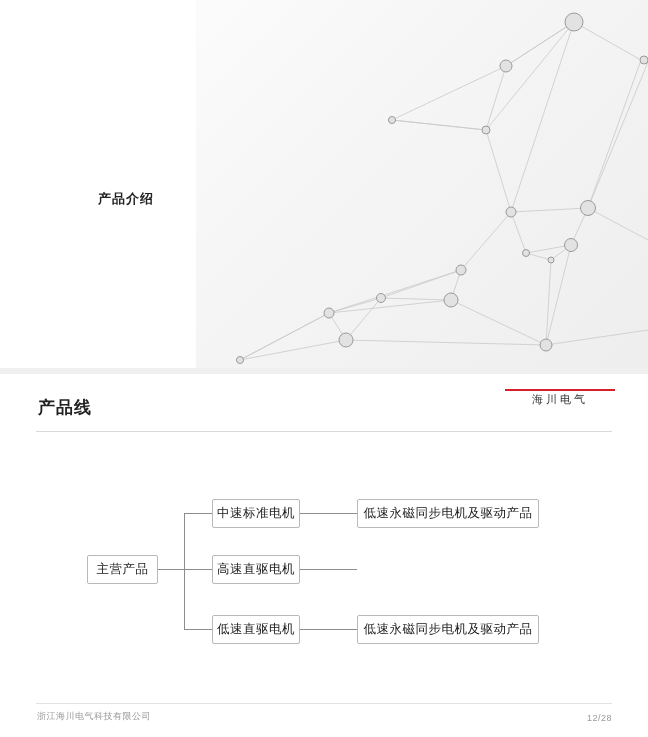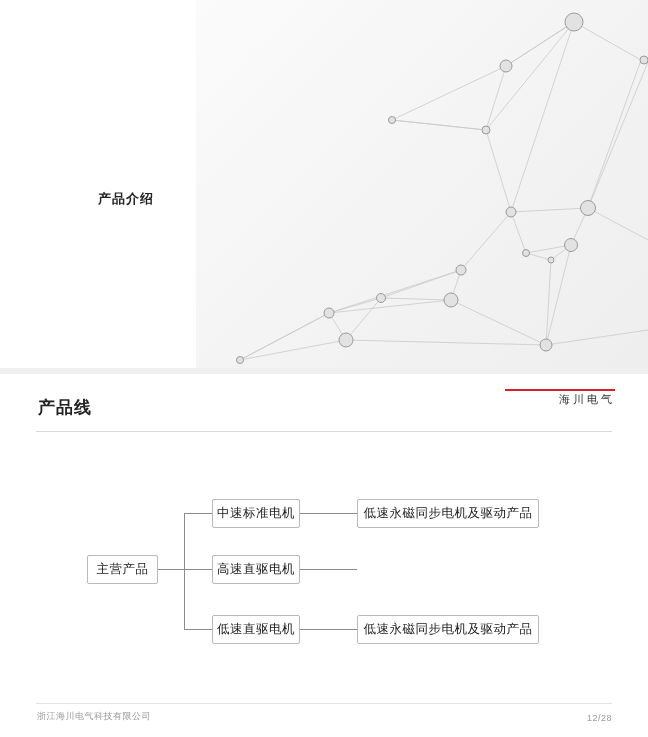--- a/index.html
+++ b/index.html
@@ -104,21 +104,20 @@
     letter-spacing: 1.2px;
     line-height: 20px;
     font-family: "Liberation Sans", sans-serif;
   }
   .s2-logo-sub {
     font-size: 11px;
     color: #333333;
     letter-spacing: 3px;
     line-height: 14px;
     margin-top: 1px;
-    text-align: right;
   }
   .s2-logo-bar {
     width: 110px;
     height: 2px;
     background: #d6202a;
     margin: 1px 0 1px 0;
   }
 
   
   .diagram { position:absolute; left:0; top:0; width:648px; height:363px; }

